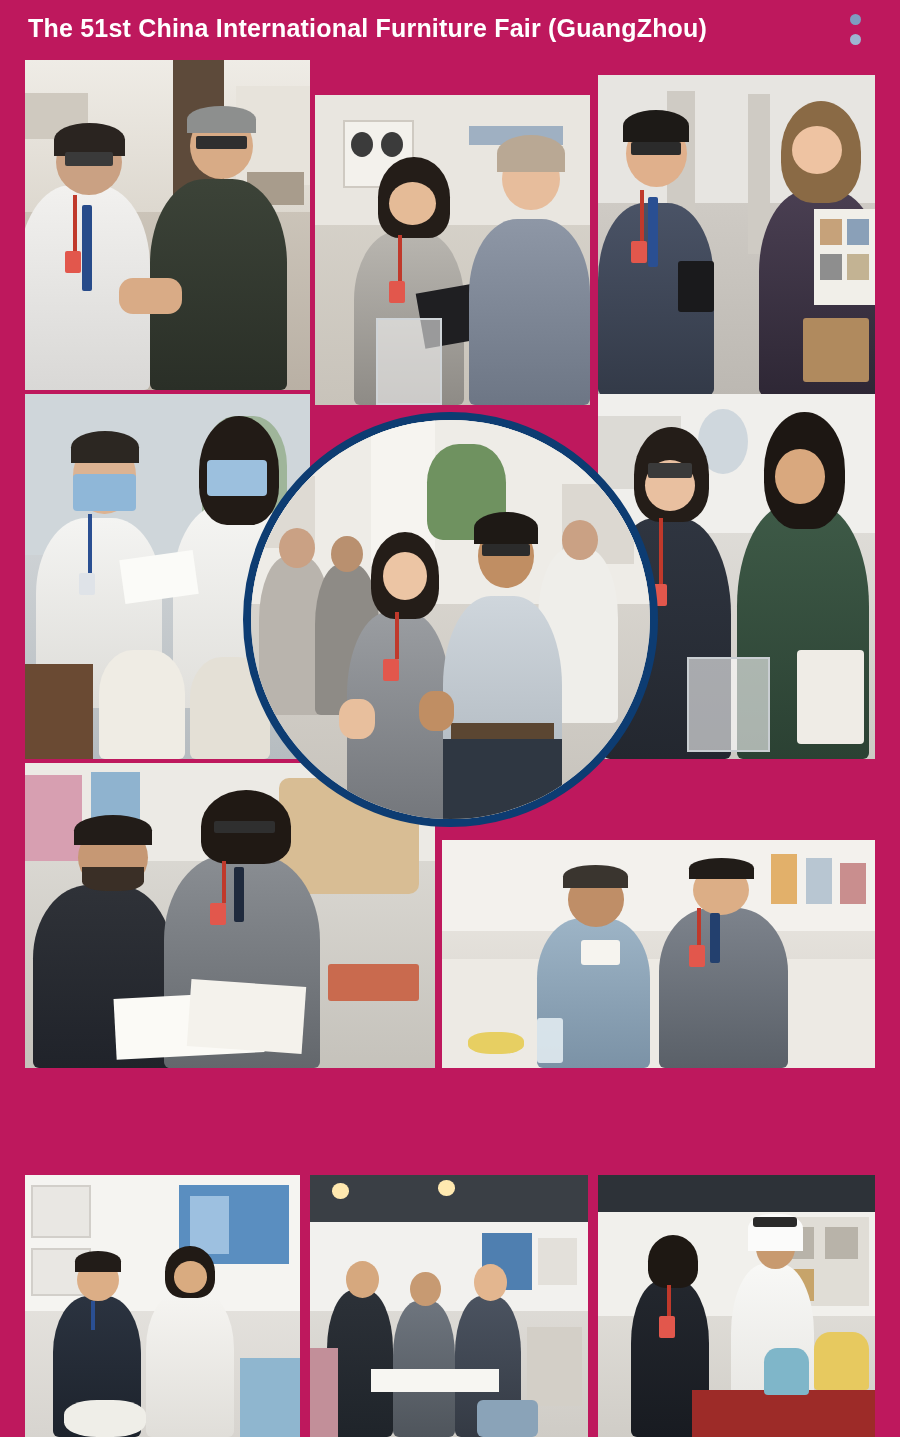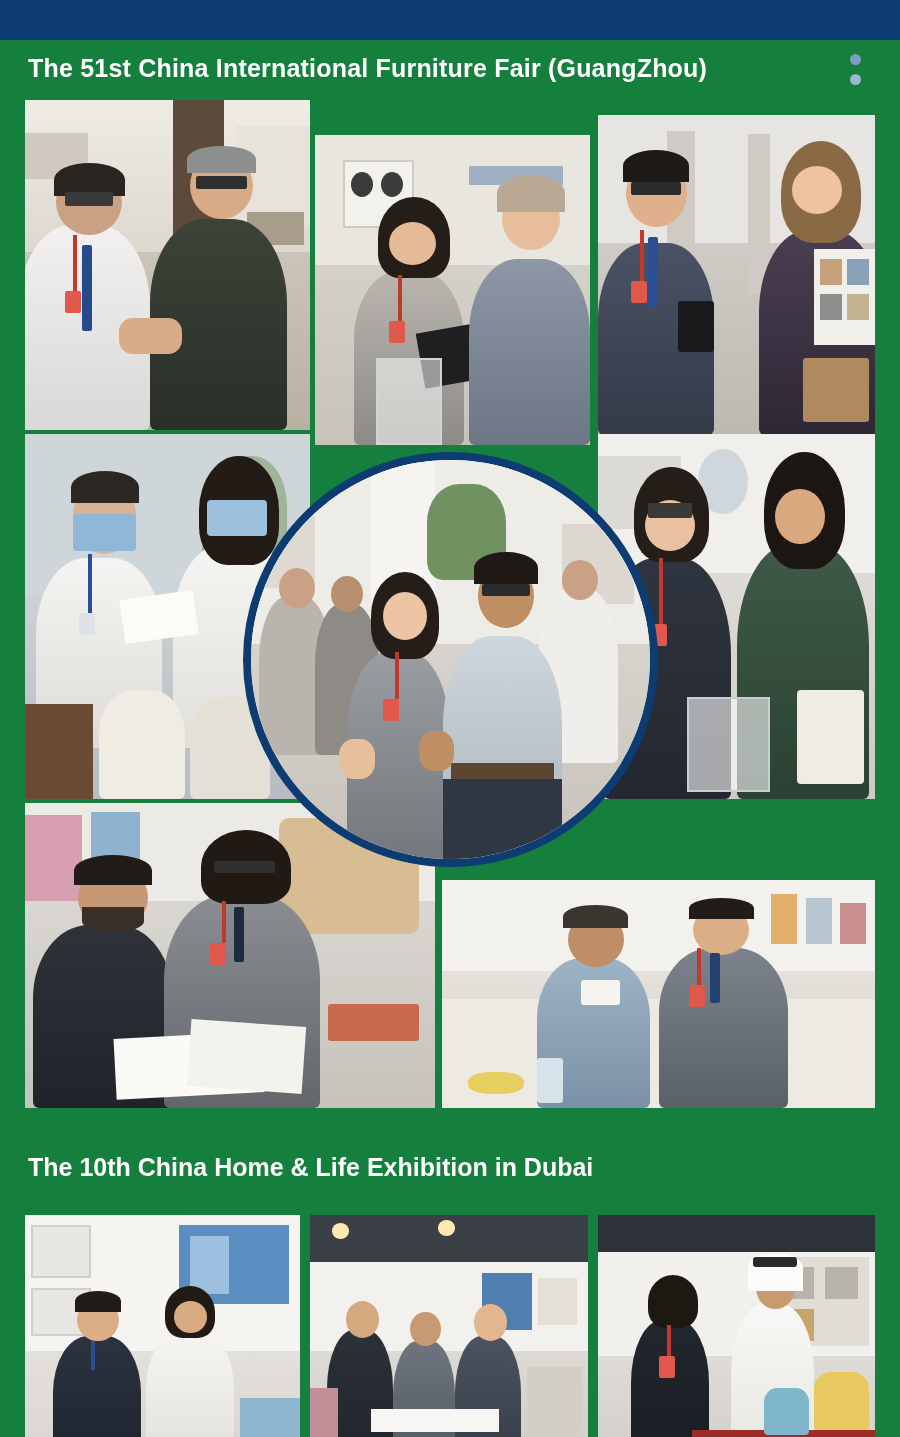--- a/index.html
+++ b/index.html
@@ -12,22 +12,21 @@
     width: 900px;
     height: 1437px;
     position: relative;
     font-family: "Liberation Sans", sans-serif;
     overflow: hidden;
   }
 
   .page {
     position: absolute;
     inset: 0;
-    background: #15803d;
-    margin-top: 40px;
+    background: #be185d;
   }
 
   
   .section1-title {
     position: absolute;
     left: 28px;
     top: 14px;
     color: #ffffff;
     font-size: 25px;
     font-weight: bold;
@@ -338,21 +337,20 @@
       <div class="person" style="left:48%;top:44%;width:30%;height:56%;background:linear-gradient(180deg,#cfd6dc,#aab3bb);"></div>
       <div class="head" style="left:57%;top:26%;width:14%;height:16%;background:#c08e63;"></div>
       <div class="layer" style="left:56%;top:23%;width:16%;height:8%;background:#1e1915;border-radius:50% 50% 0 0;"></div>
       <div class="layer" style="left:58%;top:31%;width:12%;height:3%;background:#2b2b2b;border-radius:2px;"></div>
       <div class="layer" style="left:50%;top:76%;width:26%;height:5%;background:#5b4632;"></div>
       <div class="layer" style="left:48%;top:80%;width:30%;height:20%;background:#2f3742;"></div>
       <div class="layer" style="left:42%;top:68%;width:9%;height:10%;background:#c08e63;border-radius:40%;"></div>
     </div>
   </div>
 
-  <div class="section2-title">The 10th China Home &amp; Life Exhibition in Dubai</div>
 
   <div class="tile" style="left:25px; top:1175px; width:275px; height:262px;">
     <div class="scene" style="background:linear-gradient(180deg,#f0eeea,#d7d4cf);">
       <div class="layer" style="left:0;top:0;width:100%;height:52%;background:#f5f4f1;"></div>
       <div class="layer" style="left:2%;top:4%;width:22%;height:20%;background:#e9e7e3;border:2px solid #d2cfca;"></div>
       <div class="layer" style="left:2%;top:28%;width:22%;height:18%;background:#e9e7e3;border:2px solid #d2cfca;"></div>
       <div class="layer" style="left:56%;top:4%;width:40%;height:30%;background:#5a8ec0;"></div>
       <div class="layer" style="left:60%;top:8%;width:14%;height:22%;background:#9dc0e0;"></div>
 
       <div class="person" style="left:10%;top:46%;width:32%;height:54%;background:linear-gradient(180deg,#2b3340,#1d232c);"></div>

